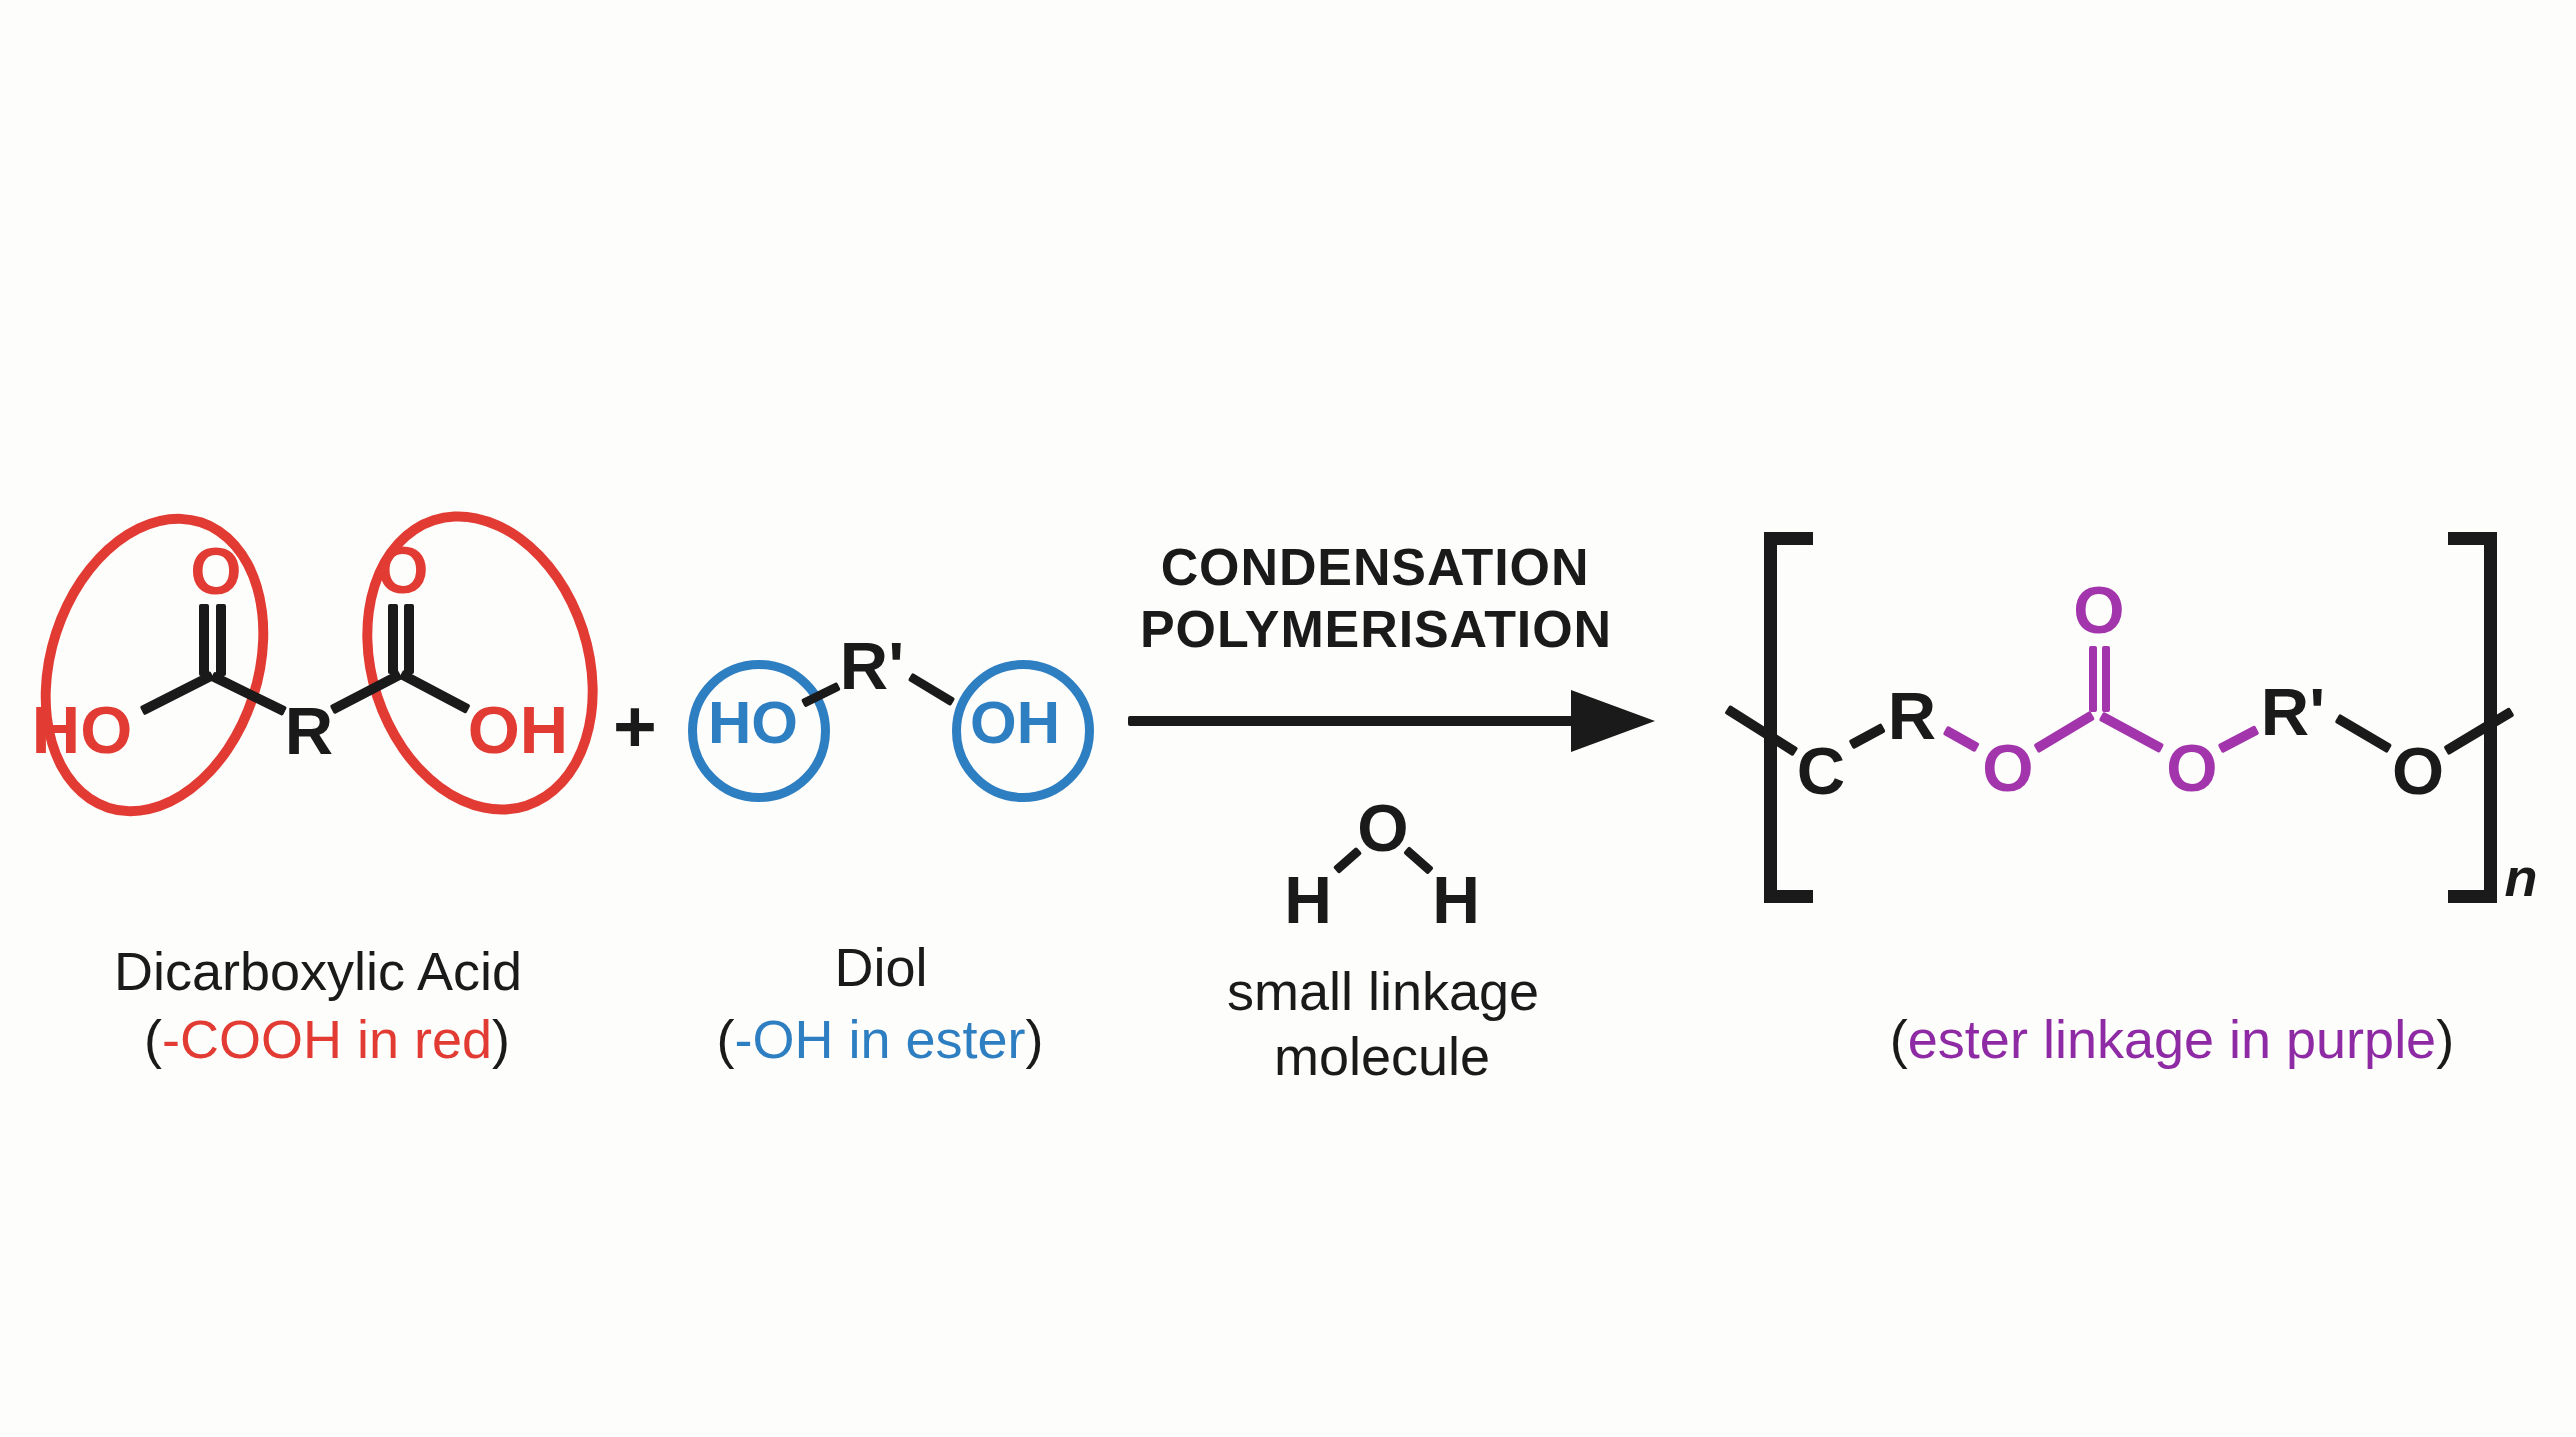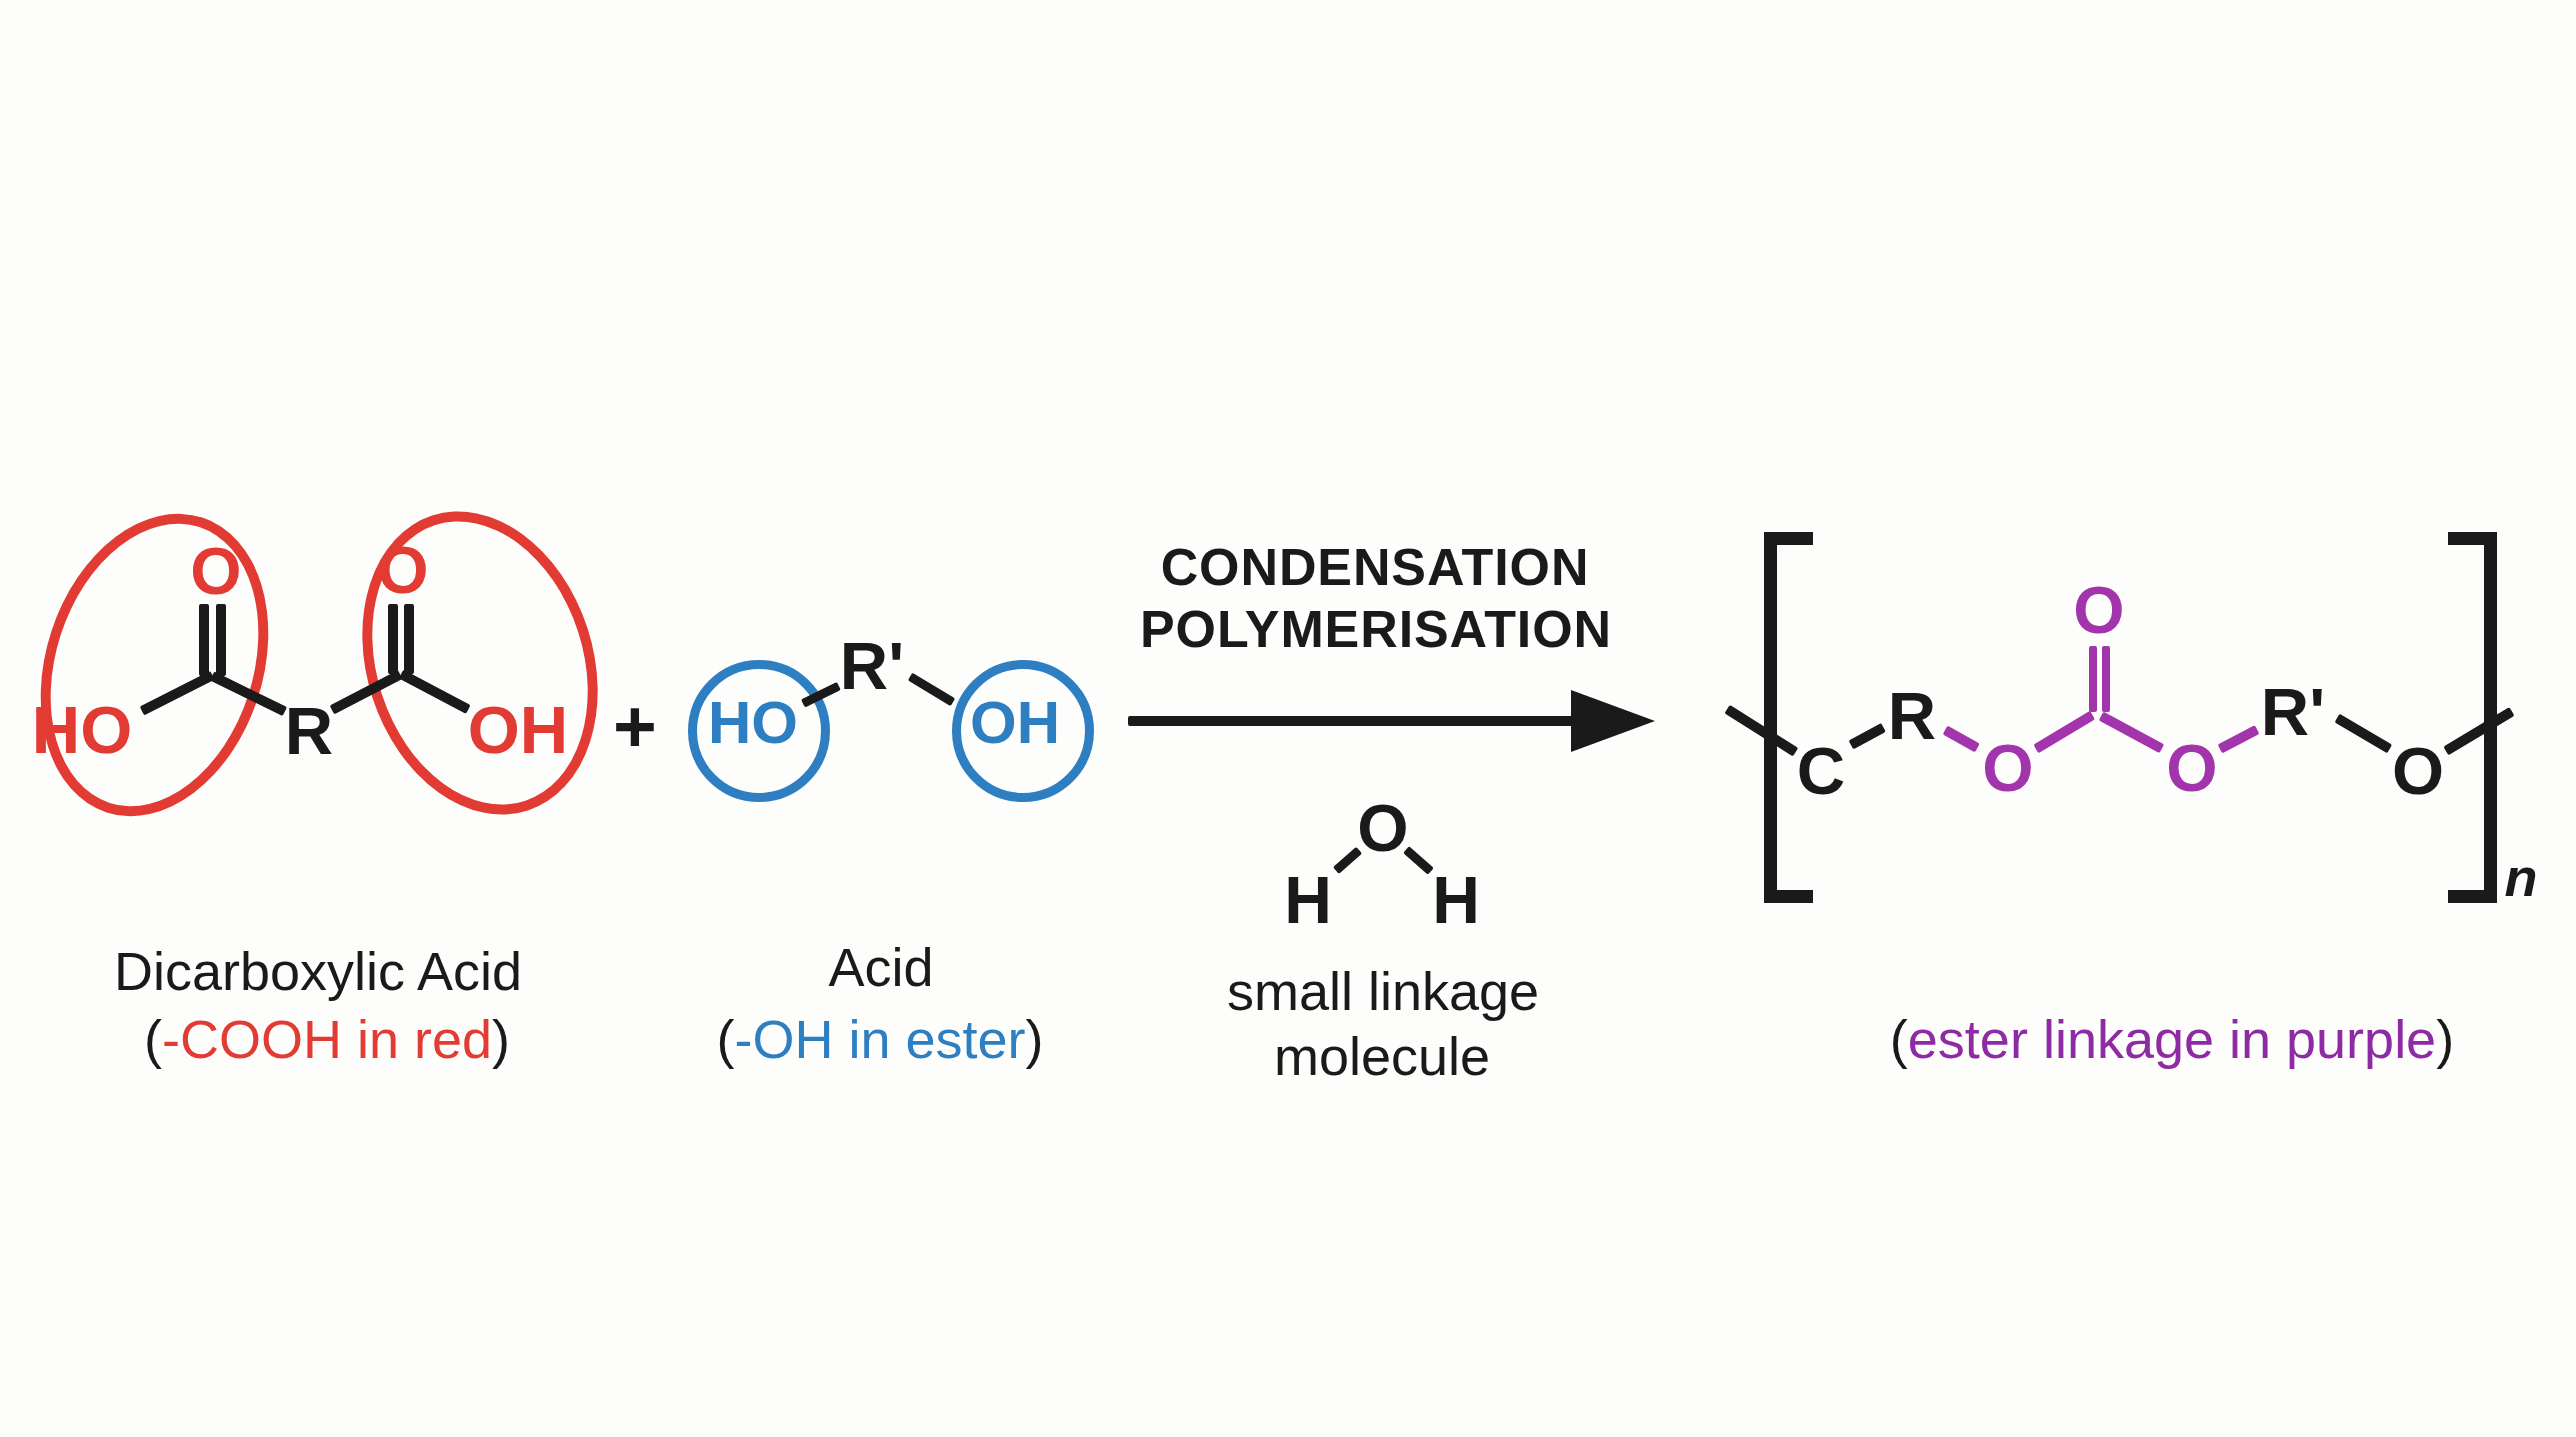--- a/index.html
+++ b/index.html
@@ -93,21 +93,21 @@
   <div class="circle" style="left:688px;top:660px;"></div>
   <div class="circle" style="left:952px;top:660px;"></div>
 
   <div class="bond" style="left:803px;top:699px;width:40px;height:9.4px;transform:rotate(-26deg);"></div>
   <div class="bond" style="left:910px;top:672px;width:50px;height:9.4px;transform:rotate(31deg);"></div>
 
   <span class="atom blue" style="left:753px;top:723px;font-size:60px">HO</span>
   <span class="atom" style="left:872px;top:665px;font-size:67px">R'</span>
   <span class="atom blue" style="left:1015px;top:723px;font-size:60px">OH</span>
 
-  <div class="caption" style="left:881px;top:967px;">Acid</div>
+  <div class="caption" style="left:881px;top:967px;">Diol</div>
   <div class="caption" style="left:880px;top:1039px;">
     <span>(</span><span class="blue">-OH in ester</span><span>)</span>
   </div>
 
   <div class="rxn-label" style="left:1376px;top:629px;">POLYMERISATION</div>
   <div class="rxn-label" style="left:1375px;top:567px;">CONDENSATION</div>
 
   <div class="bond" style="left:1128px;top:716px;width:454px;"></div>
   <div class="arrow-head" style="left:1571px;top:690px;"></div>
 

